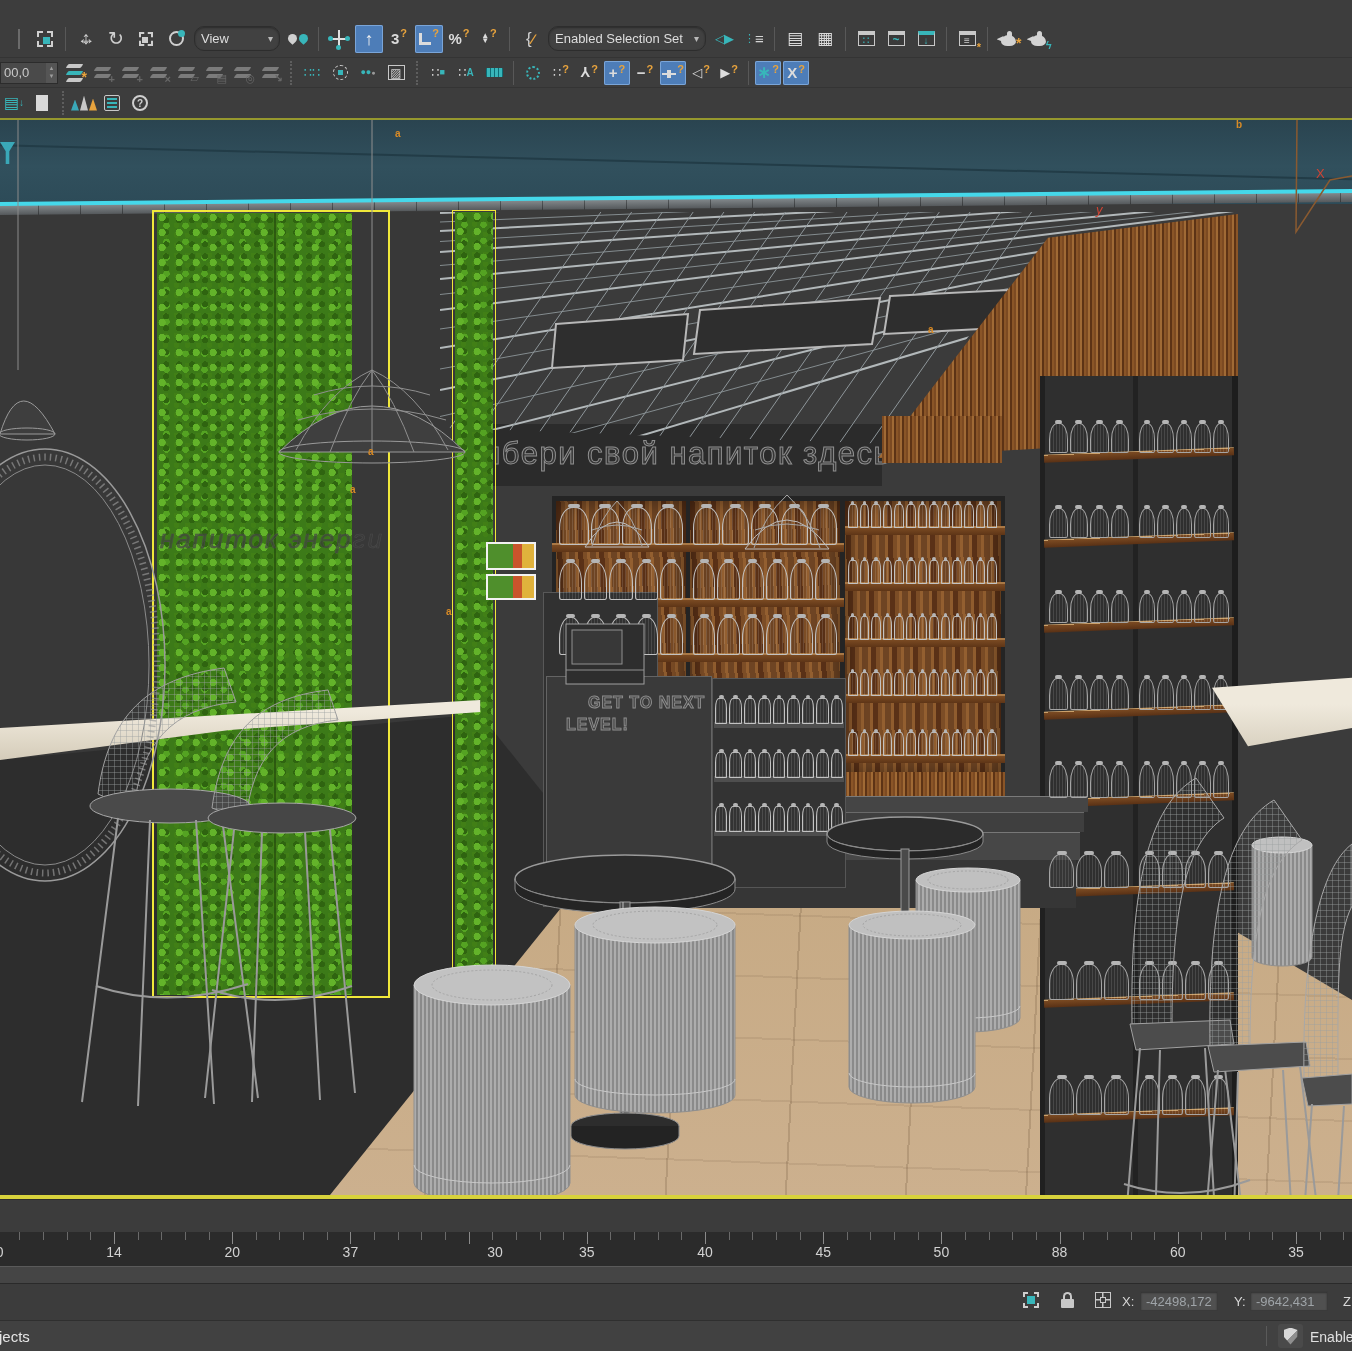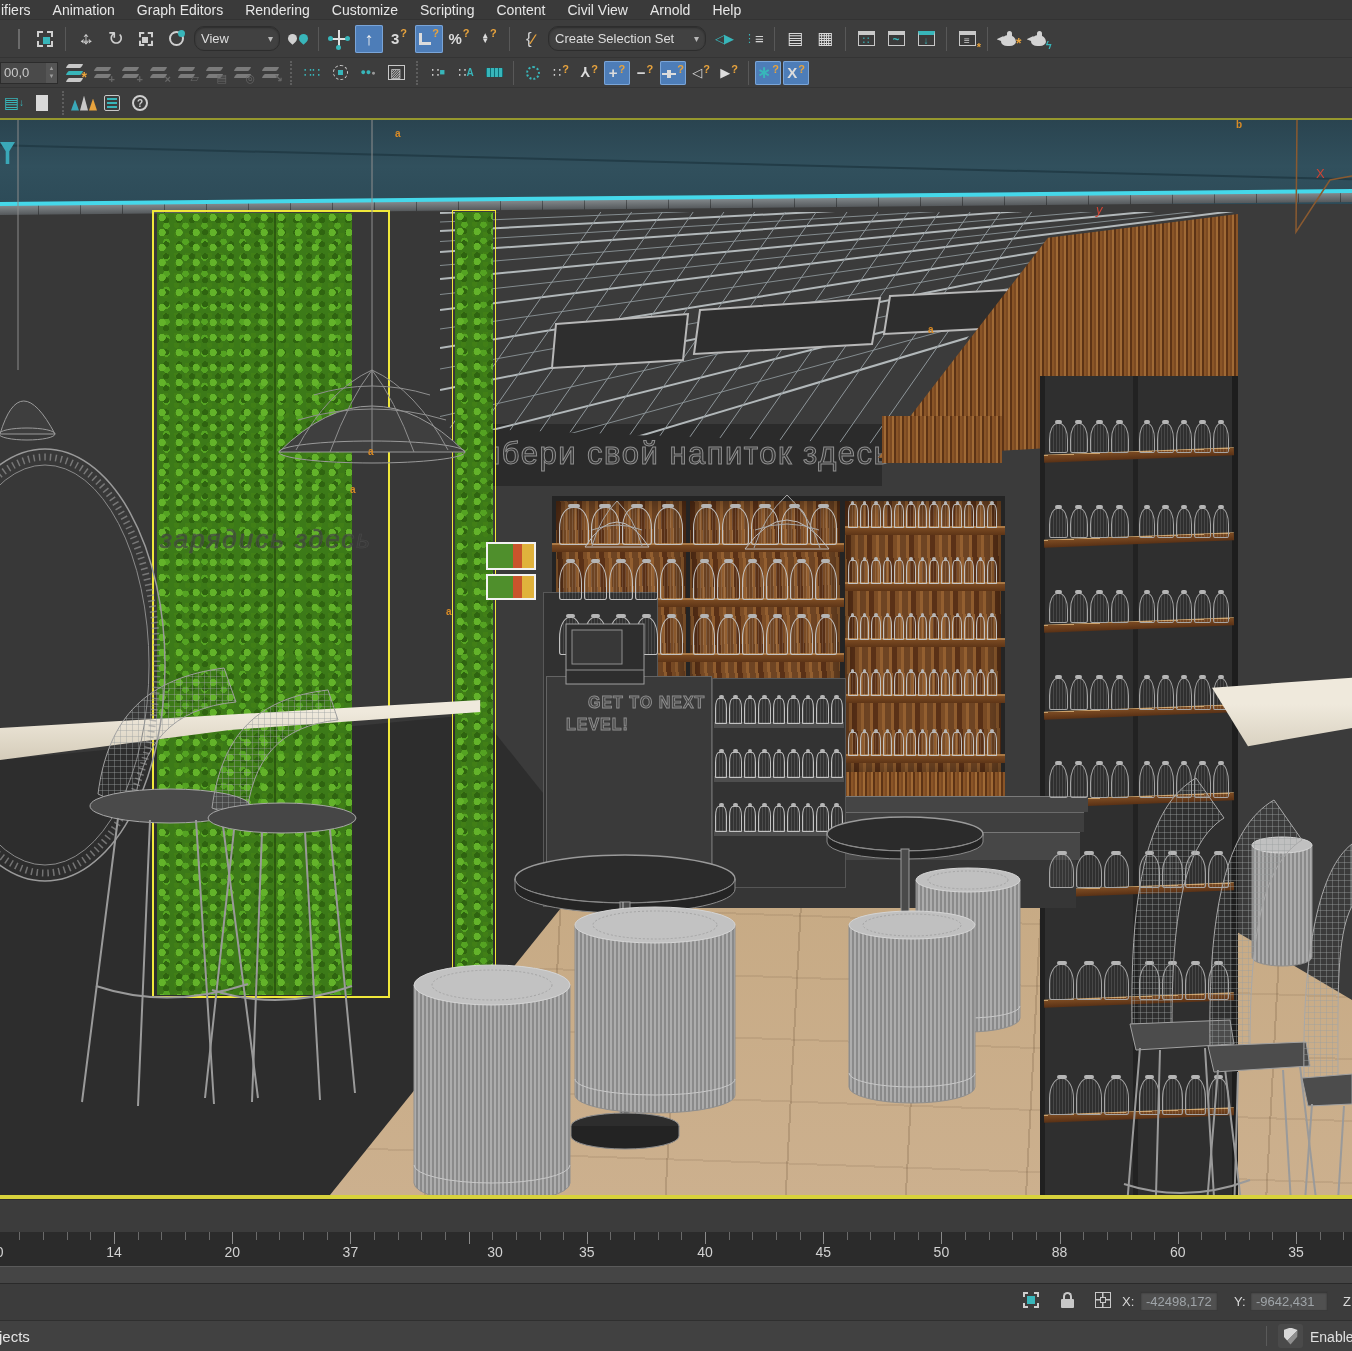--- a/index.html
+++ b/index.html
@@ -162,32 +162,20 @@
   #prompt-left { position:absolute; left:-1px; top:7px; color:#e5e5e5; font-size:15px; }
   #enable-sep { position:absolute; left:1266px; top:5px; width:1px; height:20px; background:#5a5a5a; }
   #shieldbtn { position:absolute; left:1278px; top:3px; width:25px; height:24px; background:#4a4a4a; border-radius:3px; display:flex; align-items:center; justify-content:center; }
   .shield { width:14px; height:17px; clip-path:polygon(50% 0,100% 15%,98% 55%,50% 100%,2% 55%,0 15%); background:linear-gradient(135deg,#d8d8d8 49%,#8f8f8f 51%); }
   #enabled-lbl { position:absolute; left:1310px; top:8px; color:#e0e0e0; font-size:14px; white-space:nowrap; }
 </style>
 </head>
 <body>
 
 <div id="app">
-  <div id="menubar">
-      <span class="menu-item">ifiers</span>
-      <span class="menu-item">Animation</span>
-      <span class="menu-item">Graph Editors</span>
-      <span class="menu-item">Rendering</span>
-      <span class="menu-item">Customize</span>
-      <span class="menu-item">Scripting</span>
-      <span class="menu-item">Content</span>
-      <span class="menu-item">Civil View</span>
-      <span class="menu-item">Arnold</span>
-      <span class="menu-item">Help</span>
-    </div>
   <div id="tb1" class="tbrow">
       <div class="tbtn">
         <span class="cutic"></span>
       </div>
       <div class="tbtn">
         <span class="rsel">
           <i></i>
         </span>
       </div>
       <div class="tsep"></div>
@@ -246,21 +234,21 @@
       <div class="tbtn">
         <span class="udtri">▲<br>▼</span>
         <span class="hook">?</span>
       </div>
       <div class="tsep"></div>
       <div class="tbtn">
         <span class="g" style="font-size:17px;">{</span>
         <span class="or" style="font-size:14px;font-weight:bold;">∕</span>
       </div>
       <div class="tdrop" style="width: 158px;">
-        <span class="lbl">Create Selection Set</span>
+        <span class="lbl">Enabled Selection Set</span>
         <span class="arr">▾</span>
       </div>
       <div class="tbtn">
         <span class="tl g" style="font-size:13px;letter-spacing:-1px;">◁▶</span>
       </div>
       <div class="tbtn">
         <span class="tl g" style="font-size:11px;">⋮</span>
         <span class="g" style="font-size:15px;color:#d5d5d5;">≡</span>
       </div>
       <div class="tsep"></div>
@@ -546,21 +534,21 @@
     <div class="abs rboard" style="top:418px;"></div>
     <div class="abs rboard" style="top:503px;"></div>
     <div class="abs rboard" style="top:590px;"></div>
     <div class="abs rboard" style="top:678px;"></div>
     <div class="abs rboard" style="top:768px;"></div>
     <div class="abs rboard" style="top:878px;"></div>
     <div class="abs rboard" style="top:993px;"></div>
     <div id="mossA" class="abs moss"></div>
     <div id="mossA-seam" class="abs"></div>
     <div id="selA" class="abs ysel"></div>
-    <div id="mosstext" class="abs">зарядись здесь</div>
+    <div id="mosstext" class="abs">напиток энерги</div>
     <div id="mossB" class="abs moss"></div>
     <div id="selB" class="abs ysel"></div>
     <div id="pcard1" class="abs pcard">
         <i></i>
       </div>
     <div id="pcard2" class="abs pcard">
         <i></i>
       </div>
     <div id="fridge" class="abs"></div>
     <div id="kiosksign" class="abs"></div>

